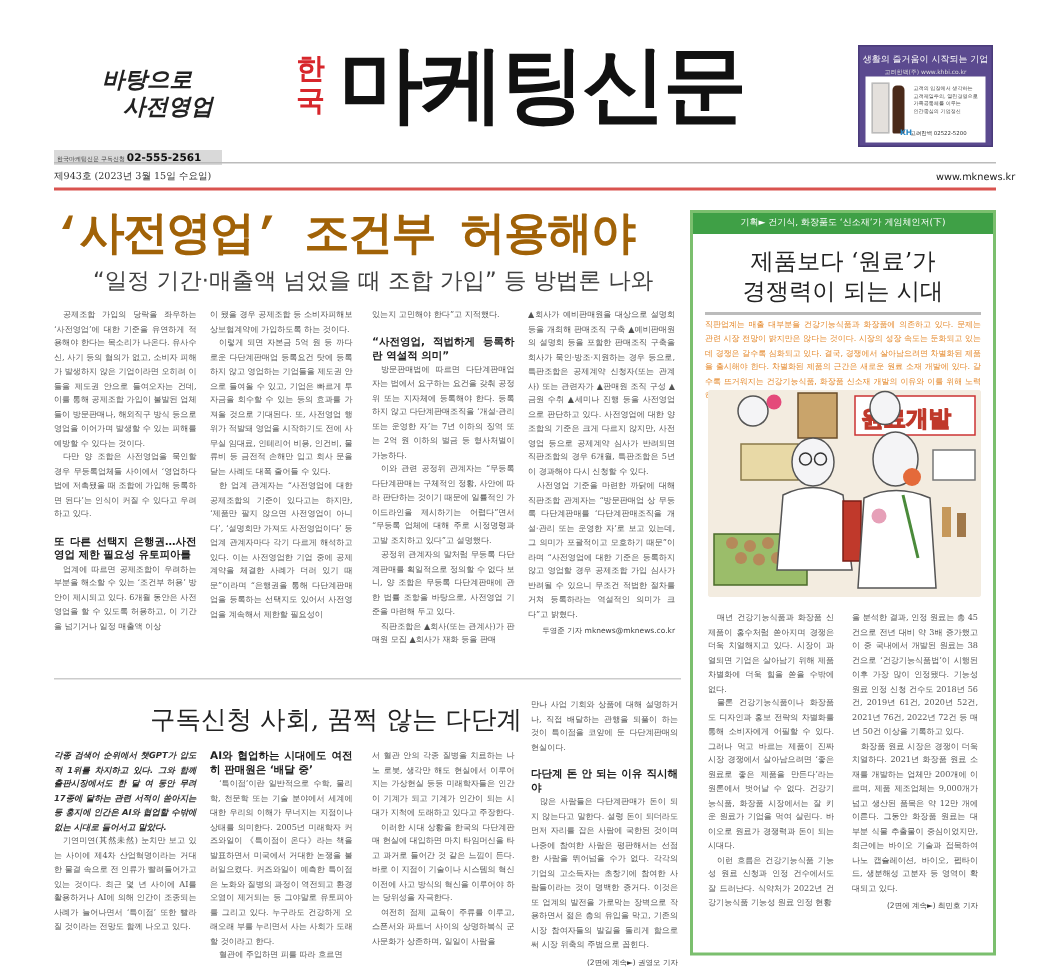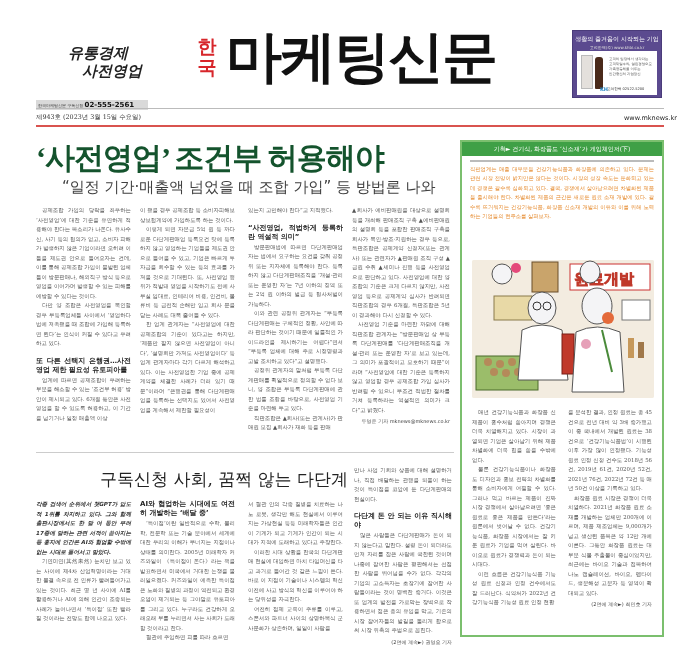--- a/index.html
+++ b/index.html
@@ -25,21 +25,21 @@
   .ad .ad-kh { position: absolute; left: 23px; top: 35px; font-size: 5px; font-weight: bold; color: #2a8ac8; font-family: "DejaVu Sans", sans-serif; }
 
   .subbar { left: 36px; top: 100px; width: 112px; height: 10px; background: #d9d9d9; font-family: "DejaVu Sans", sans-serif; font-size: 4px; line-height: 10px; padding-left: 2px; color: #333; }
   .subbar b { font-size: 7px; color: #111; }
   .rule-gray { left: 36px; top: 108px; width: 628px; height: 1px; background: #bbb; }
   .issue { left: 36px; top: 113px; font-size: 6.4px; color: #333; }
   .website { left: 624px; top: 114px; font-family: "DejaVu Sans", sans-serif; font-weight: normal; font-size: 6.5px; color: #222; text-align: right; }
   .rule-red { left: 36px; top: 125px; width: 628px; height: 2px; background: #d9534f; }
 
   
-  .main-head { left: 36px; top: 140px; width: 420px; font-family: Liberation Serif, serif; font-weight: bold; font-size: 30px; letter-spacing: -1px; color: #14532d; white-space: nowrap; line-height: 36px; }
+  .main-head { left: 36px; top: 140px; width: 420px; font-family: Liberation Mono, monospace; font-weight: bold; font-size: 30px; letter-spacing: -1px; color: #a16207; white-space: nowrap; line-height: 36px; }
   .main-sub { left: 62px; top: 178px; font-family: "DejaVu Sans", sans-serif; font-size: 15px; color: #404040; white-space: nowrap; }
 
   .col { font-size: 5.4px; line-height: 9.5px; color: #555; text-align: justify; }
   .col p { text-indent: 6px; }
   .col .head { font-family: "DejaVu Sans", sans-serif; font-weight: bold; color: #222; font-size: 7px; line-height: 9px; margin: 8px 0 1px; }
   .col .byline { text-align: right; color: #444; font-family: "DejaVu Sans", sans-serif; font-size: 5px; margin-top: 2px; }
 
   .rule-light { height: 1px; background: #ccc; }
 
   
@@ -52,21 +52,21 @@
   .feature .f-col { position: absolute; top: 266px; width: 84px; }
 
   
   .bottom-head { left: 100px; top: 468px; font-family: "DejaVu Serif", serif; font-size: 17px; color: #222; white-space: nowrap; }
   .italic-lead { font-family: "DejaVu Sans", sans-serif; font-style: italic; font-weight: bold; color: #333; font-size: 5.6px; line-height: 9.5px; text-indent: 0 !important; }
 </style>
 </head>
 <body>
 
 <div class="abs slogan">
-  <span>유통경제</span>
+  <span>바탕으로</span>
   <span class="l2">사전영업</span>
 </div>
 <div class="abs logo-han">
   <div>한</div>
   <div>국</div>
 </div>
 <div class="abs logo-main">마케팅신문</div>
 
 <div class="abs ad">
   <div class="ad-title">생활의 즐거움이 시작되는 기업</div>
@@ -122,20 +122,24 @@
 <div class="abs col" style="left:352px; top:206px; width:98px;">
   <p style="text-indent:0">▲회사가 예비판매원을 대상으로 설명회 등을 개최해 판매조직 구축 ▲예비판매원의 설명회 등을 포함한 판매조직 구축을 회사가 묵인·방조·지원하는 경우 등으로, 특판조합은 공제계약 신청자(또는 관계사) 또는 관련자가 ▲판매원 조직 구성 ▲금원 수취 ▲세미나 진행 등을 사전영업으로 판단하고 있다. 사전영업에 대한 양 조합의 기준은 크게 다르지 않지만, 사전영업 등으로 공제계약 심사가 반려되면 직판조합의 경우 6개월, 특판조합은 5년이 경과해야 다시 신청할 수 있다.</p>
   <p>사전영업 기준을 마련한 까닭에 대해 직판조합 관계자는 “방문판매업 상 무등록 다단계판매를 ‘다단계판매조직을 개설·관리 또는 운영한 자’로 보고 있는데, 그 의미가 포괄적이고 모호하기 때문”이라며 “사전영업에 대한 기준은 등록하지 않고 영업할 경우 공제조합 가입 심사가 반려될 수 있으니 무조건 적법한 절차를 거쳐 등록하라는 역설적인 의미가 크다”고 밝혔다.</p>
   <div class="byline">두영준 기자 mknews@mknews.co.kr</div>
 </div>
 
 <div class="abs rule-light" style="left:36px; top:452px; width:418px;"></div>
 
 <div class="abs feature">
   <div class="kicker">기획► 건기식, 화장품도 ‘신소재’가 게임체인저(下)</div>
+  <div class="f-title">
+    <div>제품보다 ‘원료’가</div>
+    <div>경쟁력이 되는 시대</div>
+  </div>
   <div class="f-rule"></div>
   <div class="lead">직판업계는 매출 대부분을 건강기능식품과 화장품에 의존하고 있다. 문제는 관련 시장 전망이 밝지만은 않다는 것이다. 시장의 성장 속도는 둔화되고 있는데 경쟁은 갈수록 심화되고 있다. 결국, 경쟁에서 살아남으려면 차별화된 제품을 출시해야 한다. 차별화된 제품의 근간은 새로운 원료 소재 개발에 있다. 갈수록 뜨거워지는 건강기능식품, 화장품 신소재 개발의 이유와 이를 위해 노력하는 기업들의 현주소를 살펴보자.</div>
   <div class="illust">
     <svg width="182" height="138" viewBox="0 0 182 138">
       <rect x="0" y="0" width="182" height="138" fill="#f3ece0"></rect>
       <rect x="98" y="4" width="80" height="26" fill="#fff" stroke="#c33" stroke-width="1"></rect>
       <text x="102" y="24" font-size="15" font-family="DejaVu Sans, sans-serif" font-weight="bold" fill="#fff" stroke="#c0392b" stroke-width="0.8">원료개발</text>
       <rect x="60" y="2" width="26" height="30" fill="#c9a46b" stroke="#6b4e2a"></rect>
       <rect x="22" y="36" width="38" height="24" fill="#e8d9a6" stroke="#8a7a4a"></rect>
       <rect x="150" y="40" width="28" height="20" fill="#fff" stroke="#777"></rect>
@@ -179,21 +183,21 @@
 </div>
 
 <div class="abs bottom-head">구독신청 사회, 꿈쩍 않는 다단계</div>
 
 <div class="abs col" style="left:36px; top:500px; width:95px;">
   <p class="italic-lead">각종 검색어 순위에서 챗GPT가 압도적 1위를 차지하고 있다. 그와 함께 출판시장에서도 한 달 여 동안 무려 17종에 달하는 관련 서적이 쏟아지는 등 홍지에 인간은 AI와 협업할 수밖에 없는 시대로 들어서고 말았다.</p>
   <p>기연미연(其然未然) 눈치만 보고 있는 사이에 제4차 산업혁명이라는 거대한 물결 속으로 전 인류가 빨려들어가고 있는 것이다. 최근 몇 년 사이에 AI를 활용하거나 AI에 의해 인간이 조종되는 사례가 늘어나면서 ‘특이점’ 또한 빨라질 것이라는 전망도 함께 나오고 있다.</p>
 </div>
 
 <div class="abs col" style="left:140px; top:500px; width:95px;">
-  <div class="head" style="margin-top:0">AI와 협업하는 시대에도 여전히 개발하는 ‘배달 중’</div>
+  <div class="head" style="margin-top:0">AI와 협업하는 시대에도 여전히 판매원은 ‘배달 중’</div>
   <p>‘특이점’이란 일반적으로 수학, 물리학, 천문학 또는 기술 분야에서 세계에 대한 우리의 이해가 무너지는 지점이나 상태를 의미한다. 2005년 미래학자 커즈와일이 《특이점이 온다》라는 책을 발표하면서 미국에서 거대한 논쟁을 불러일으켰다. 커즈와일이 예측한 특이점은 노화와 질병의 과정이 역전되고 환경오염이 제거되는 등 그야말로 유토피아를 그리고 있다. 누구라도 건강하게 오래오래 부를 누리면서 사는 사회가 도래할 것이라고 한다.</p>
   <p>혈관에 주입하면 피를 따라 흐르면</p>
 </div>
 
 <div class="abs col" style="left:248px; top:500px; width:95px;">
   <p style="text-indent:0">서 혈관 안의 각종 질병을 치료하는 나노 로봇, 생각만 해도 현실에서 이루어지는 가상현실 등등 미래학자들은 인간이 기계가 되고 기계가 인간이 되는 시대가 지척에 도래하고 있다고 주장한다.</p>
   <p>이러한 시대 상황을 한국의 다단계판매 현실에 대입하면 마치 타임머신을 타고 과거로 들어간 것 같은 느낌이 든다. 바로 이 지점이 기술이나 시스템의 혁신 이전에 사고 방식의 혁신을 이루어야 하는 당위성을 자극한다.</p>
   <p>여전히 점제 교육이 주류를 이루고, 스폰서와 파트너 사이의 상명하복식 군사문화가 상존하며, 일일이 사람을</p>
 </div>
 

